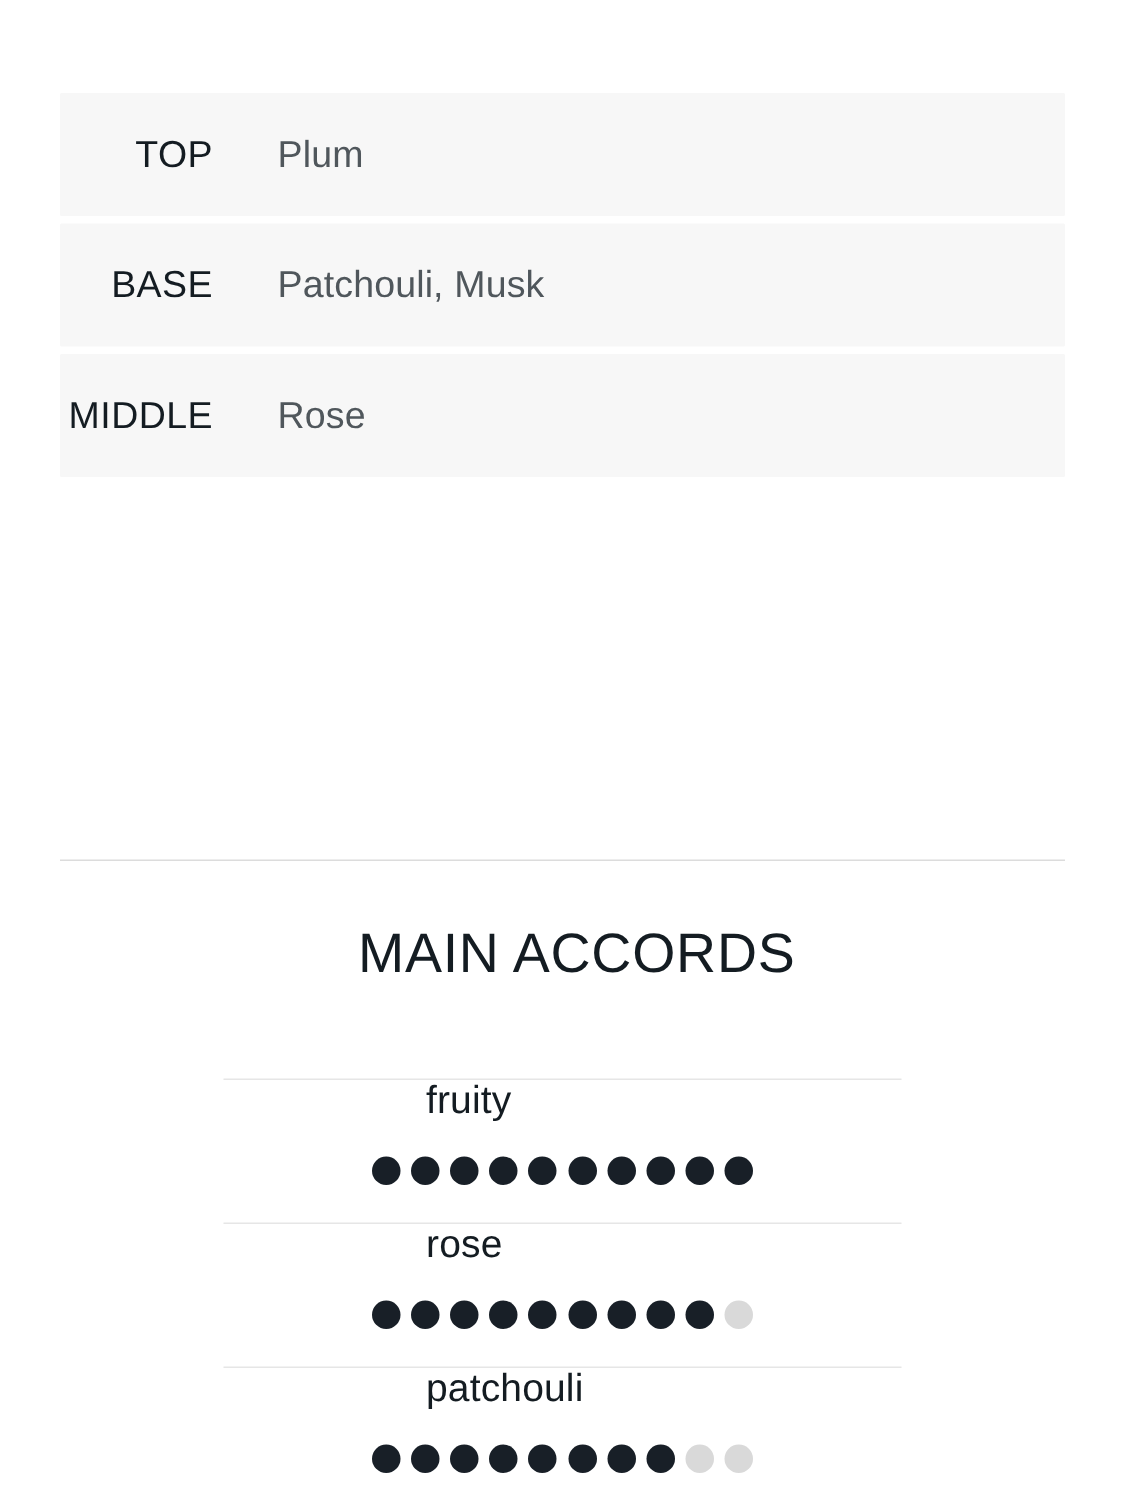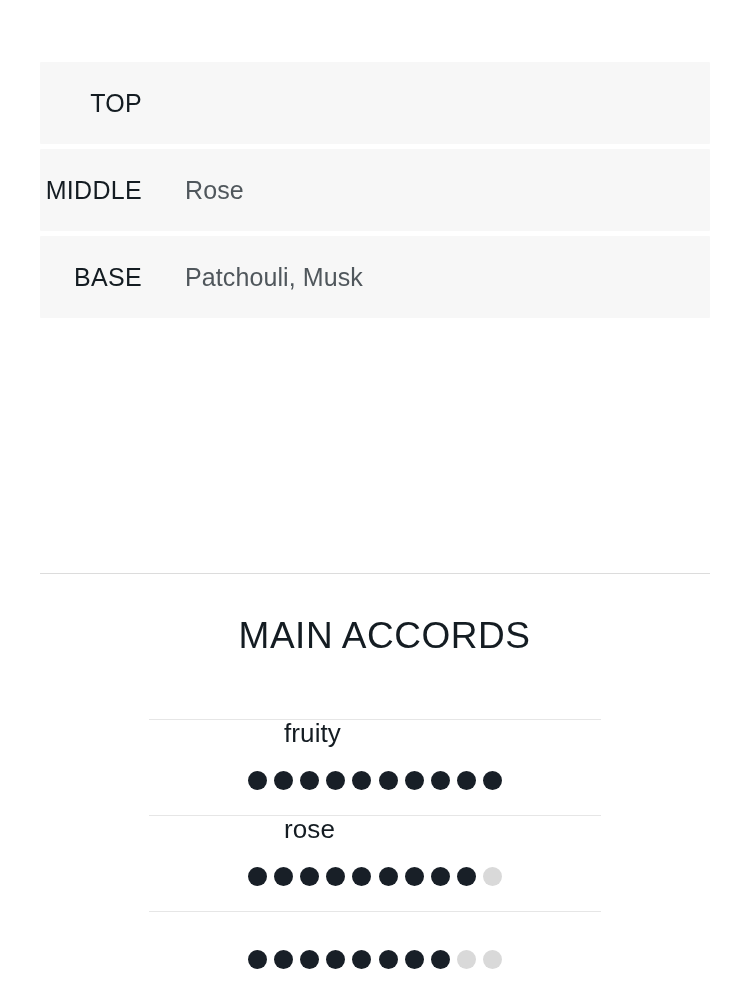--- a/index.html
+++ b/index.html
@@ -130,32 +130,33 @@
 </style>
 </head>
 <body>
 
 <div class="page">
 
   <div class="notes-table">
 
     <div class="note-row">
       <div class="note-label">TOP</div>
+      <div class="note-value">Plum</div>
+    </div>
+
+    <div class="note-row">
+      <div class="note-label">BASE</div>
+      <div class="note-value">Patchouli, Musk</div>
     </div>
 
     <div class="note-row">
       <div class="note-label">MIDDLE</div>
       <div class="note-value">Rose</div>
     </div>
 
-    <div class="note-row">
-      <div class="note-label">BASE</div>
-      <div class="note-value">Patchouli, Musk</div>
-    </div>
-
   </div>
 
   <div class="section-rule"></div>
 
   <div class="accords-section">
 
     <h2 class="accords-title">MAIN ACCORDS</h2>
 
     <div class="accords-list">
 
@@ -185,20 +186,21 @@
             <span class="dot filled"></span>
             <span class="dot filled"></span>
             <span class="dot filled"></span>
             <span class="dot filled"></span>
             <span class="dot filled"></span>
             <span class="dot empty"></span>
           </div>
       </div>
 
       <div class="accord-row">
+        <div class="accord-name">patchouli</div>
         <div class="accord-dots">
             <span class="dot filled"></span>
             <span class="dot filled"></span>
             <span class="dot filled"></span>
             <span class="dot filled"></span>
             <span class="dot filled"></span>
             <span class="dot filled"></span>
             <span class="dot filled"></span>
             <span class="dot filled"></span>
             <span class="dot empty"></span>

